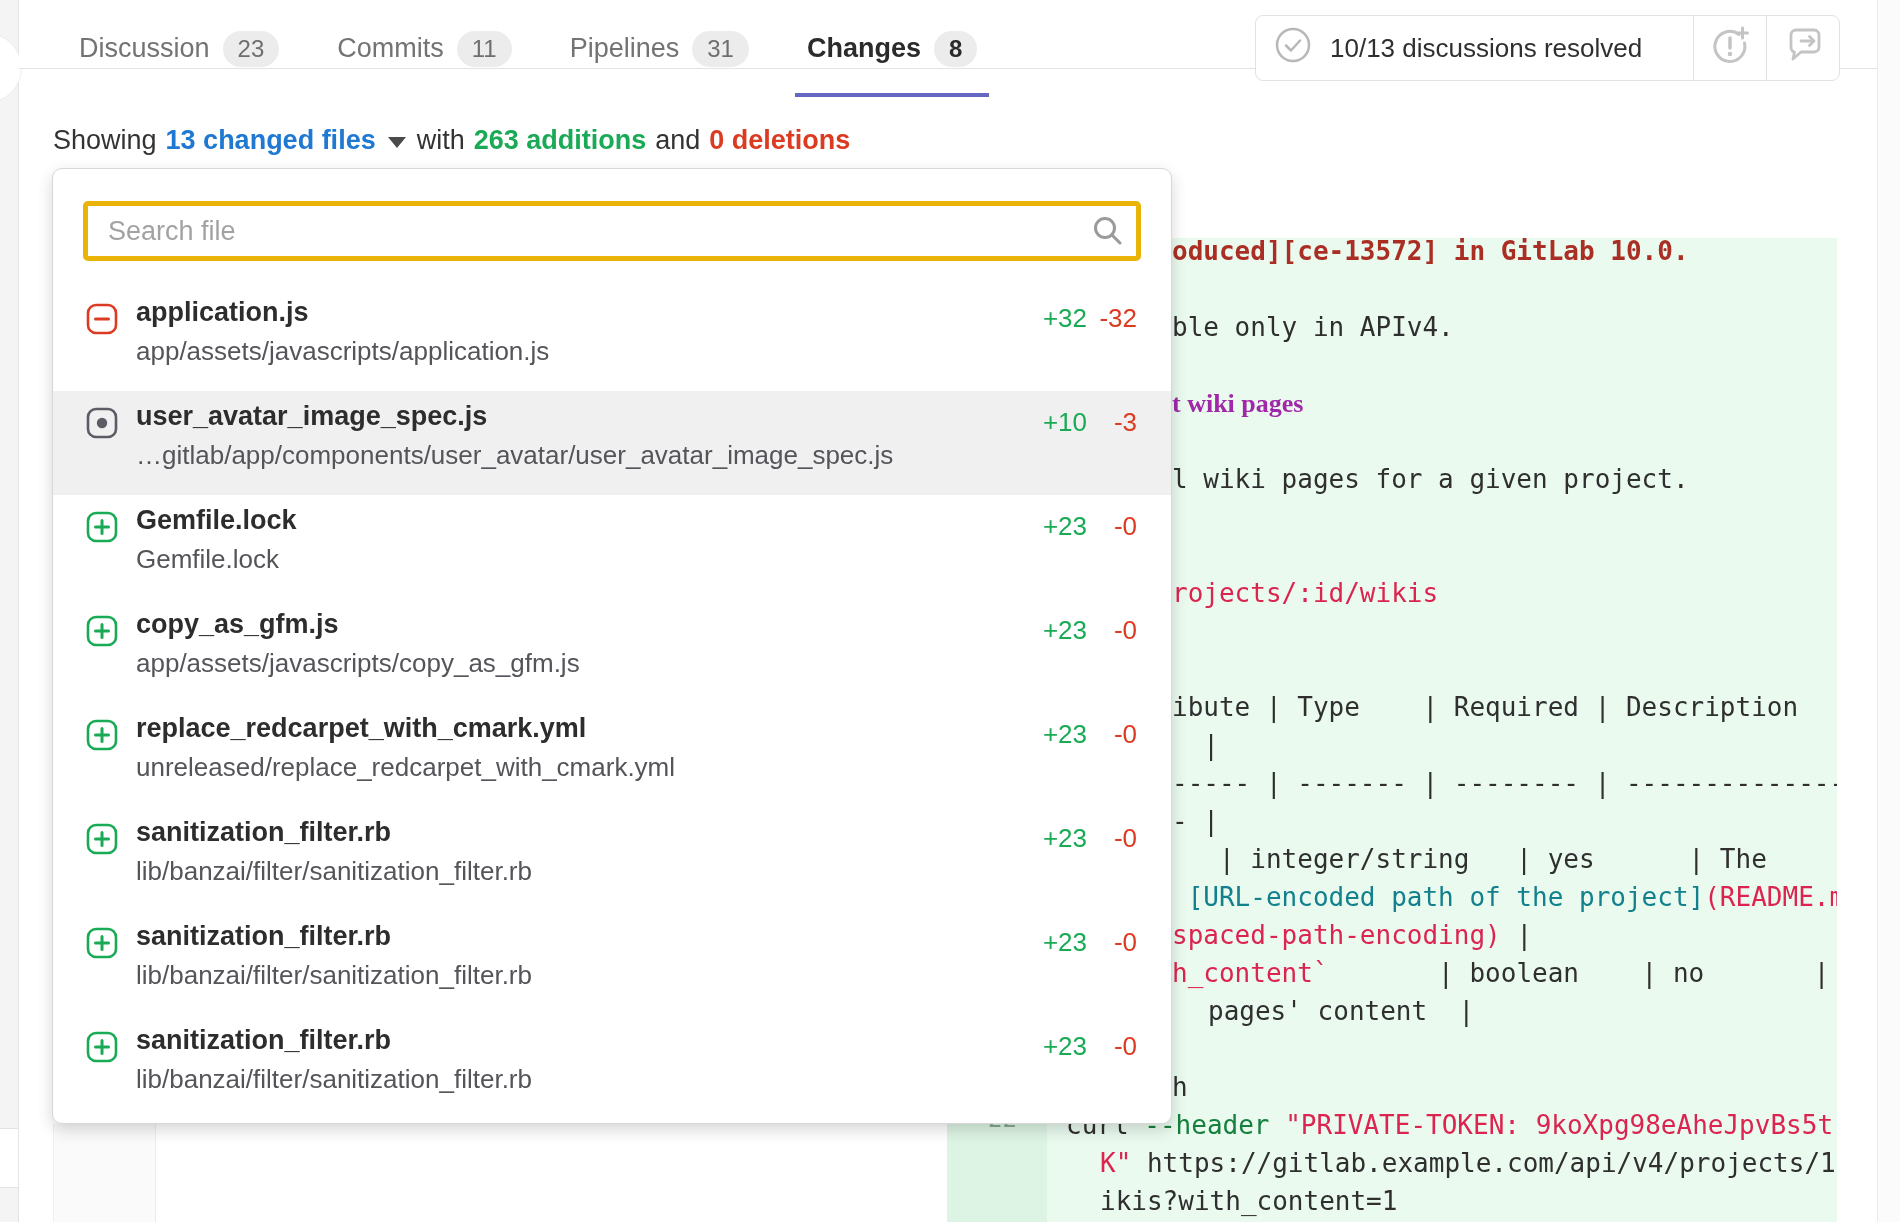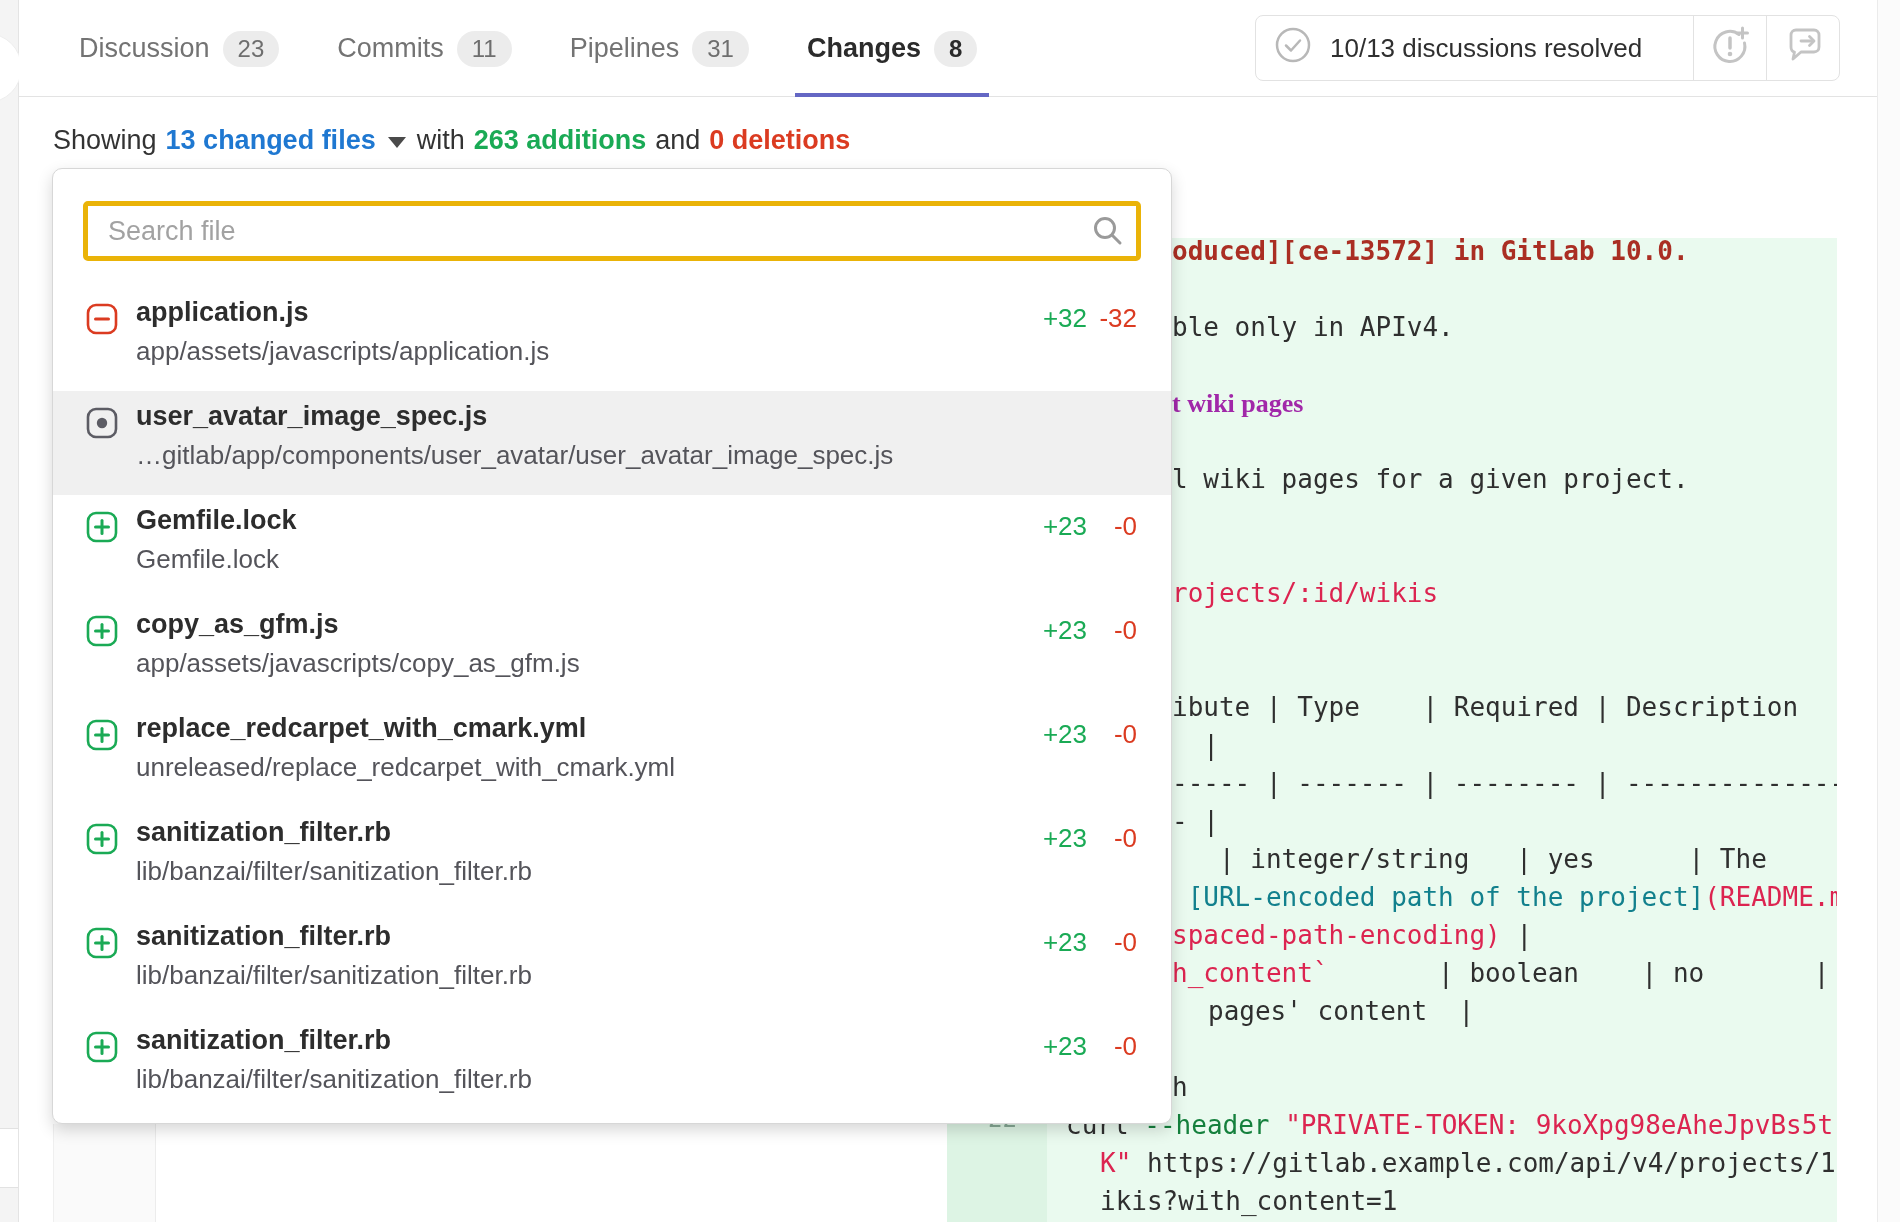--- a/index.html
+++ b/index.html
@@ -15,21 +15,21 @@
   .strip-circle { position:absolute; left:-48px; top:33px; width:70px; height:70px;
     border-radius:50%; background:#fff; border:1px solid #ededed; }
   .strip-box { position:absolute; left:0; top:1128px; width:18px; height:60px;
     background:#fff; border-top:1px solid #e2e2e2; border-bottom:1px solid #e2e2e2; }
 
   
   .right-col { position:absolute; left:1877px; top:0; width:23px; height:1222px;
     background:#fbfbfb; border-left:1px solid #ebebeb; z-index:2; }
 
   
-  .tabbar { position:absolute; left:19px; top:0; width:1858px; height:97px;
+  .tabbar { position:absolute; left:19px; top:0; width:1858px; height:69px;
     border-bottom:1px solid #e3e3e3; background:#fff; z-index:4; }
   .tabs { position:absolute; left:54px; top:0; height:97px; display:flex; gap:46px; }
   .tab { position:relative; height:100%; display:flex; align-items:center; gap:13px;
     padding:0 6px; cursor:pointer; }
   .tab-label { font-size:27px; color:#737373; }
   .badge { font-size:24px; color:#6e6e6e; background:#ececec; border-radius:22px;
     padding:4px 15px; line-height:28px; }
   .tab.active .tab-label { color:#2b2b2b; font-weight:bold; }
   .tab.active .badge { color:#2b2b2b; font-weight:bold; }
   .tab.active::after { content:""; position:absolute; left:-6px; right:-6px; bottom:0;
@@ -222,20 +222,24 @@
       </div>
       <div class="file-row selected">
         <span class="status-icon"><svg width="32" height="32" viewBox="0 0 32 32" fill="none">
             <rect x="2" y="2" width="28" height="28" rx="8" stroke="#5c5c64" stroke-width="2.6"></rect>
             <circle cx="16" cy="16" r="5.2" fill="#5c5c64"></circle>
           </svg></span>
         <div class="file-texts">
           <div class="file-name">user_avatar_image_spec.js</div>
           <div class="file-path">…gitlab/app/components/user_avatar/user_avatar_image_spec.js</div>
         </div>
+        <div class="file-counts">
+          <span class="cnt-adds">+10</span>
+          <span class="cnt-dels">-3</span>
+        </div>
       </div>
       <div class="file-row">
         <span class="status-icon"><svg width="32" height="32" viewBox="0 0 32 32" fill="none">
             <rect x="2" y="2" width="28" height="28" rx="8" stroke="#1aaa55" stroke-width="2.6"></rect>
             <line x1="16" y1="9.5" x2="16" y2="22.5" stroke="#1aaa55" stroke-width="3" stroke-linecap="round"></line>
             <line x1="9.5" y1="16" x2="22.5" y2="16" stroke="#1aaa55" stroke-width="3" stroke-linecap="round"></line>
           </svg></span>
         <div class="file-texts">
           <div class="file-name">Gemfile.lock</div>
           <div class="file-path">Gemfile.lock</div>

